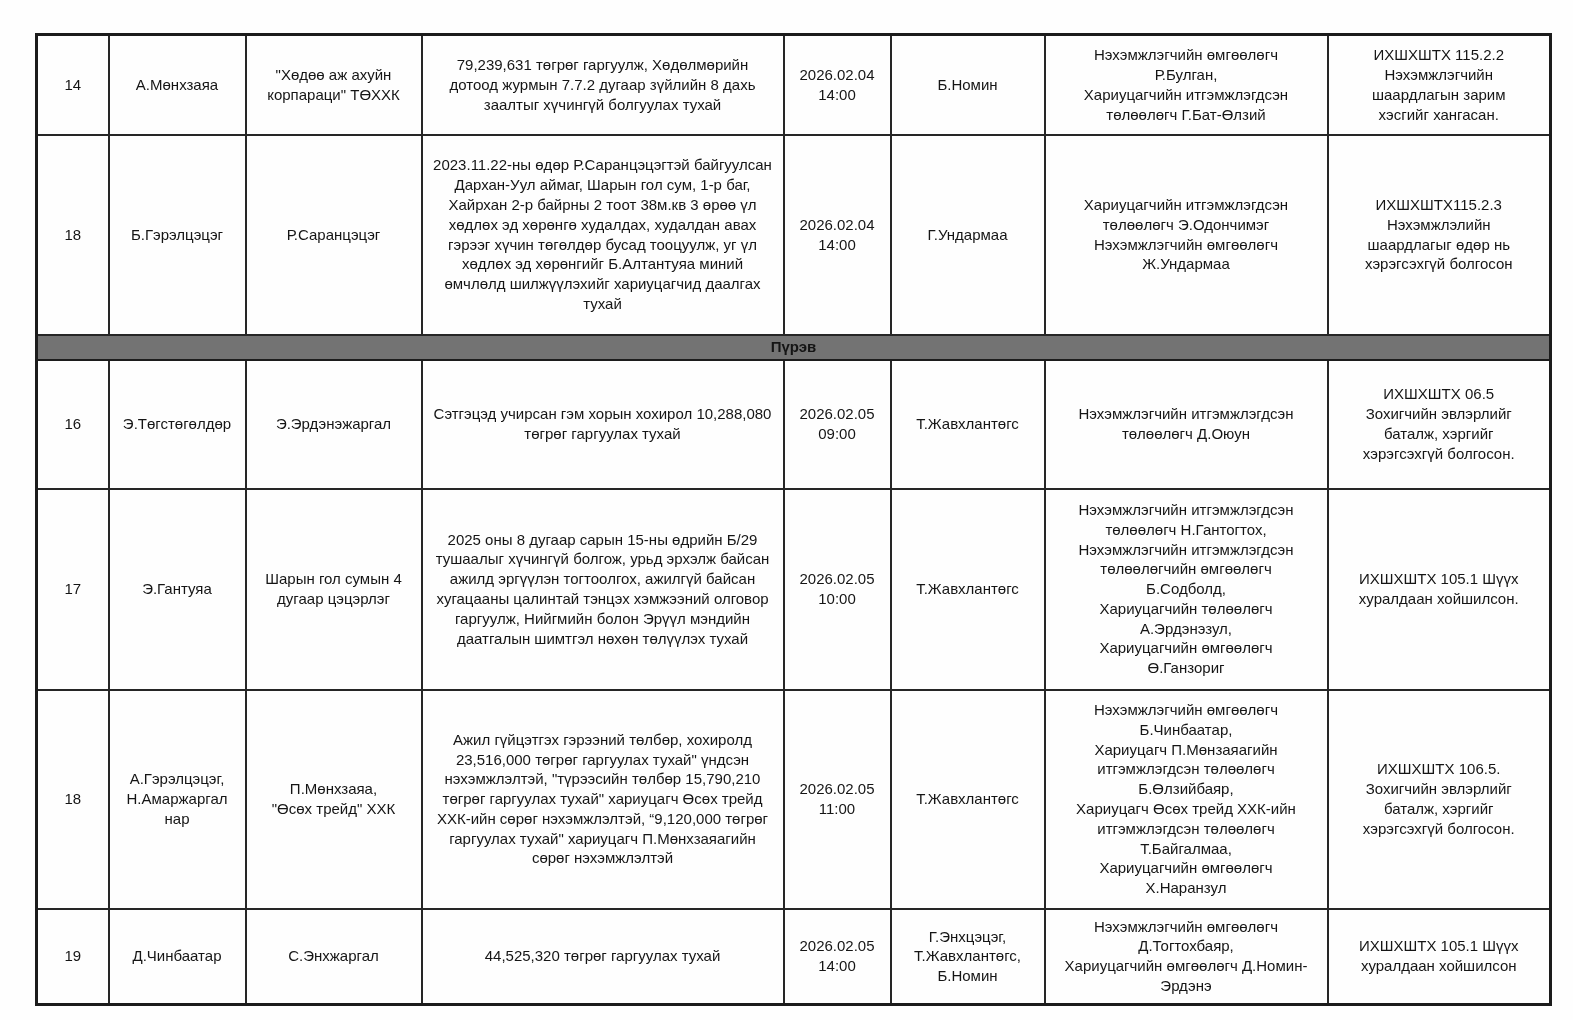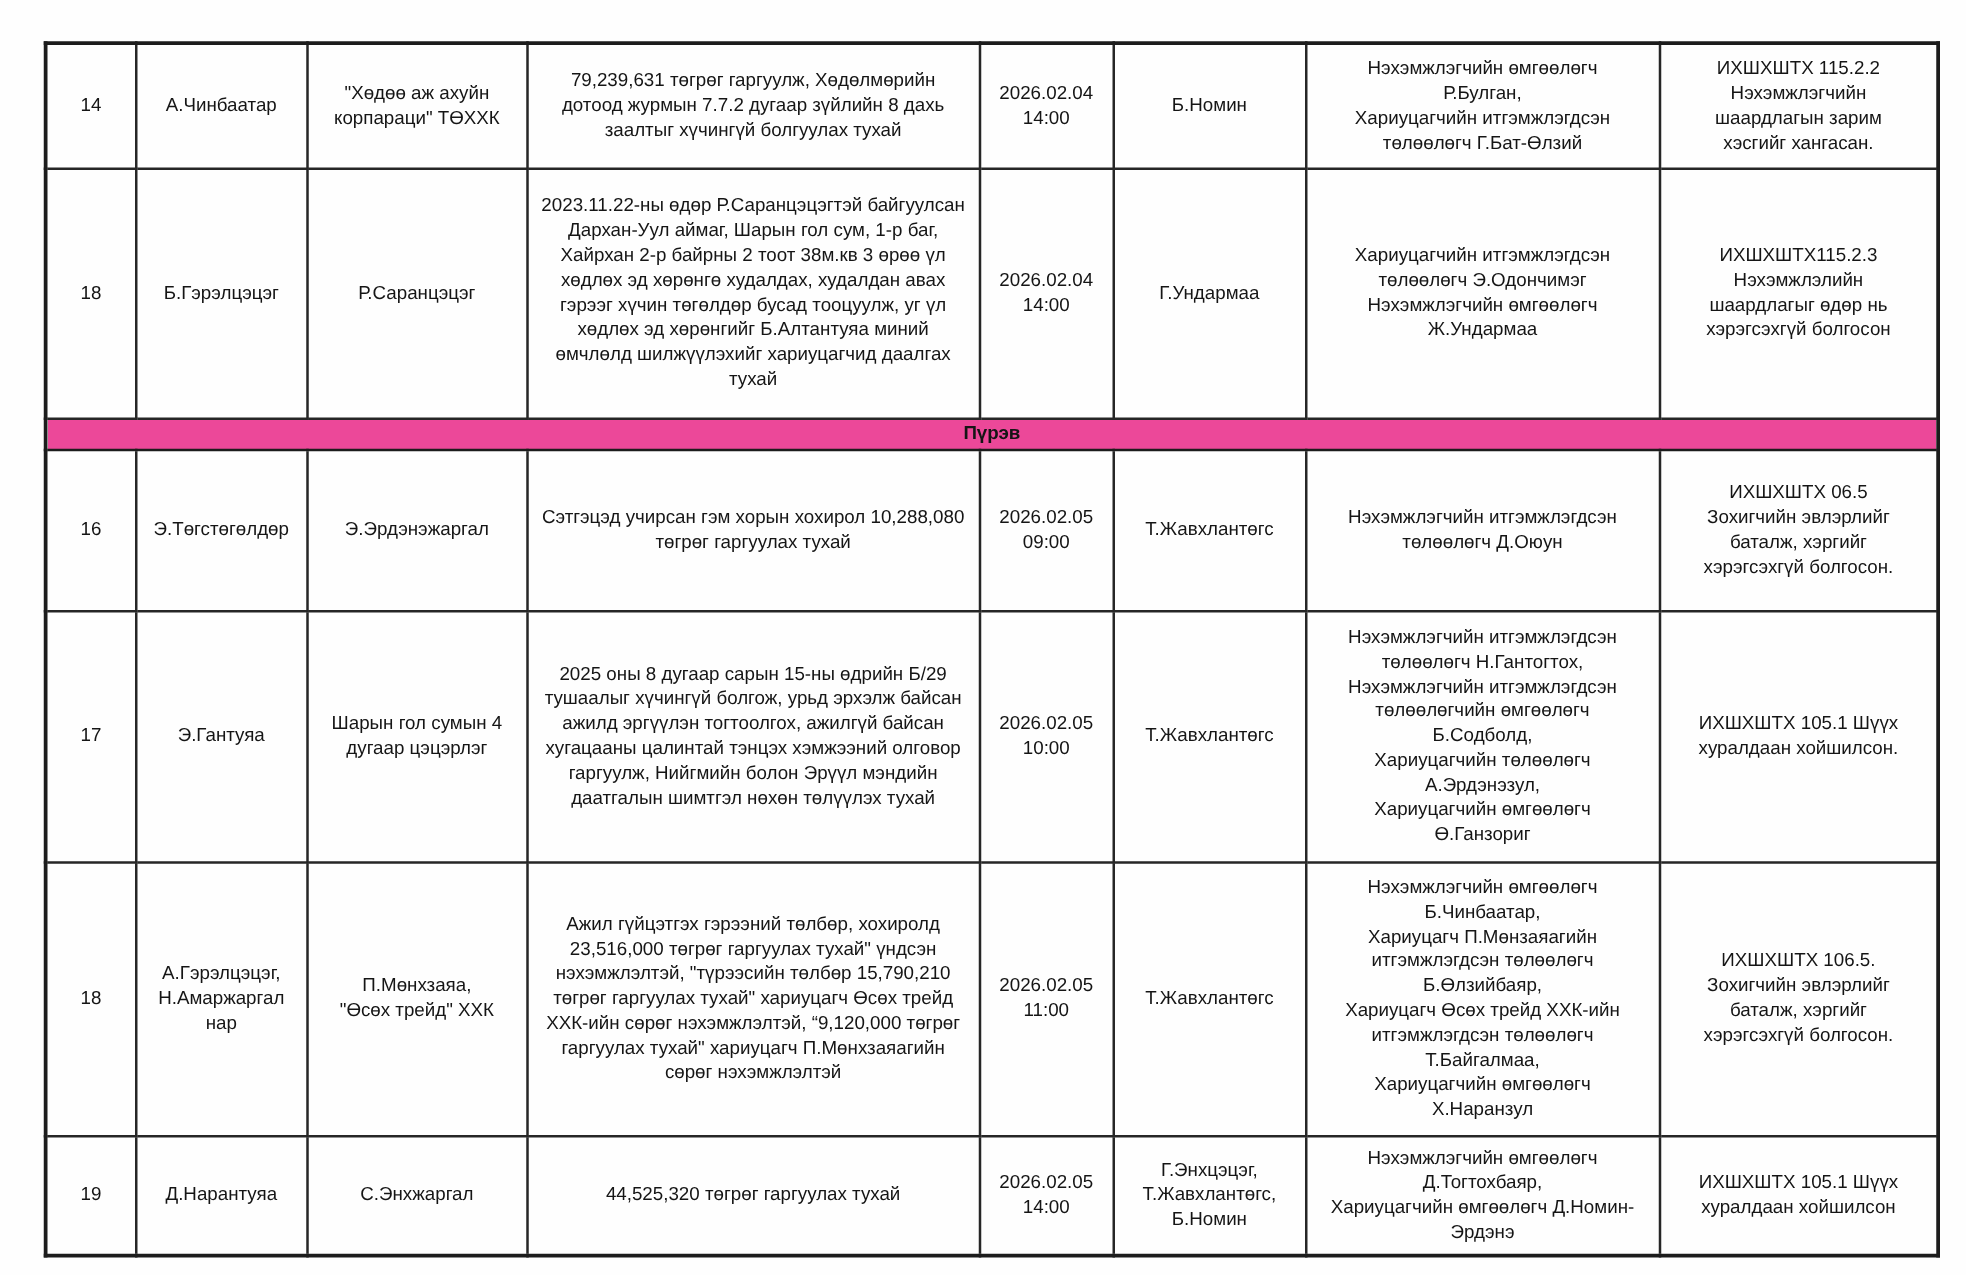--- a/index.html
+++ b/index.html
@@ -34,21 +34,21 @@
     vertical-align: middle;
     padding: 4px 8px;
     font-size: 15px;
     line-height: 1.32;
     white-space: pre-line;
     overflow: hidden;
   }
   td.claim { padding: 4px 6px; }
   td.result-boxed { border-width: 3px; border-color: #141414; }
   tr.sep-row td {
-    background: #ec4899;
+    background: #737373;
     font-weight: bold;
     font-size: 15px;
     padding: 1px;
     line-height: 1.1;
     border: 2px solid #1c1c1c;
   }
 </style>
 </head>
 <body>
 
@@ -61,21 +61,21 @@
       <col style="width:362px">
       <col style="width:107px">
       <col style="width:154px">
       <col style="width:283px">
       <col style="width:223px">
     </colgroup>
 
     <tbody>
         <tr style="height:100px">
       <td>14</td>
-      <td>А.Чинбаатар</td>
+      <td>А.Мөнхзаяа</td>
       <td>"Хөдөө аж ахуйн корпараци" ТӨХХК</td>
       <td class="claim">79,239,631 төгрөг гаргуулж, Хөдөлмөрийн дотоод журмын 7.7.2 дугаар зүйлийн 8 дахь заалтыг хүчингүй болгуулах тухай</td>
       <td>2026.02.04
 14:00</td>
       <td>Б.Номин</td>
       <td>Нэхэмжлэгчийн өмгөөлөгч
 Р.Булган,
 Хариуцагчийн итгэмжлэгдсэн
 төлөөлөгч Г.Бат-Өлзий</td>
       <td class="result-boxed">ИХШХШТХ 115.2.2
@@ -163,21 +163,21 @@
 Хариуцагчийн өмгөөлөгч
 Х.Наранзул</td>
       <td>ИХШХШТХ 106.5.
 Зохигчийн эвлэрлийг
 баталж, хэргийг
 хэрэгсэхгүй болгосон.</td>
     </tr>
 
     <tr style="height:96px">
       <td>19</td>
-      <td>Д.Нарантуяа</td>
+      <td>Д.Чинбаатар</td>
       <td>С.Энхжаргал</td>
       <td class="claim">44,525,320 төгрөг гаргуулах тухай</td>
       <td>2026.02.05
 14:00</td>
       <td>Г.Энхцэцэг,
 Т.Жавхлантөгс,
 Б.Номин</td>
       <td>Нэхэмжлэгчийн өмгөөлөгч
 Д.Тогтохбаяр,
 Хариуцагчийн өмгөөлөгч Д.Номин-

